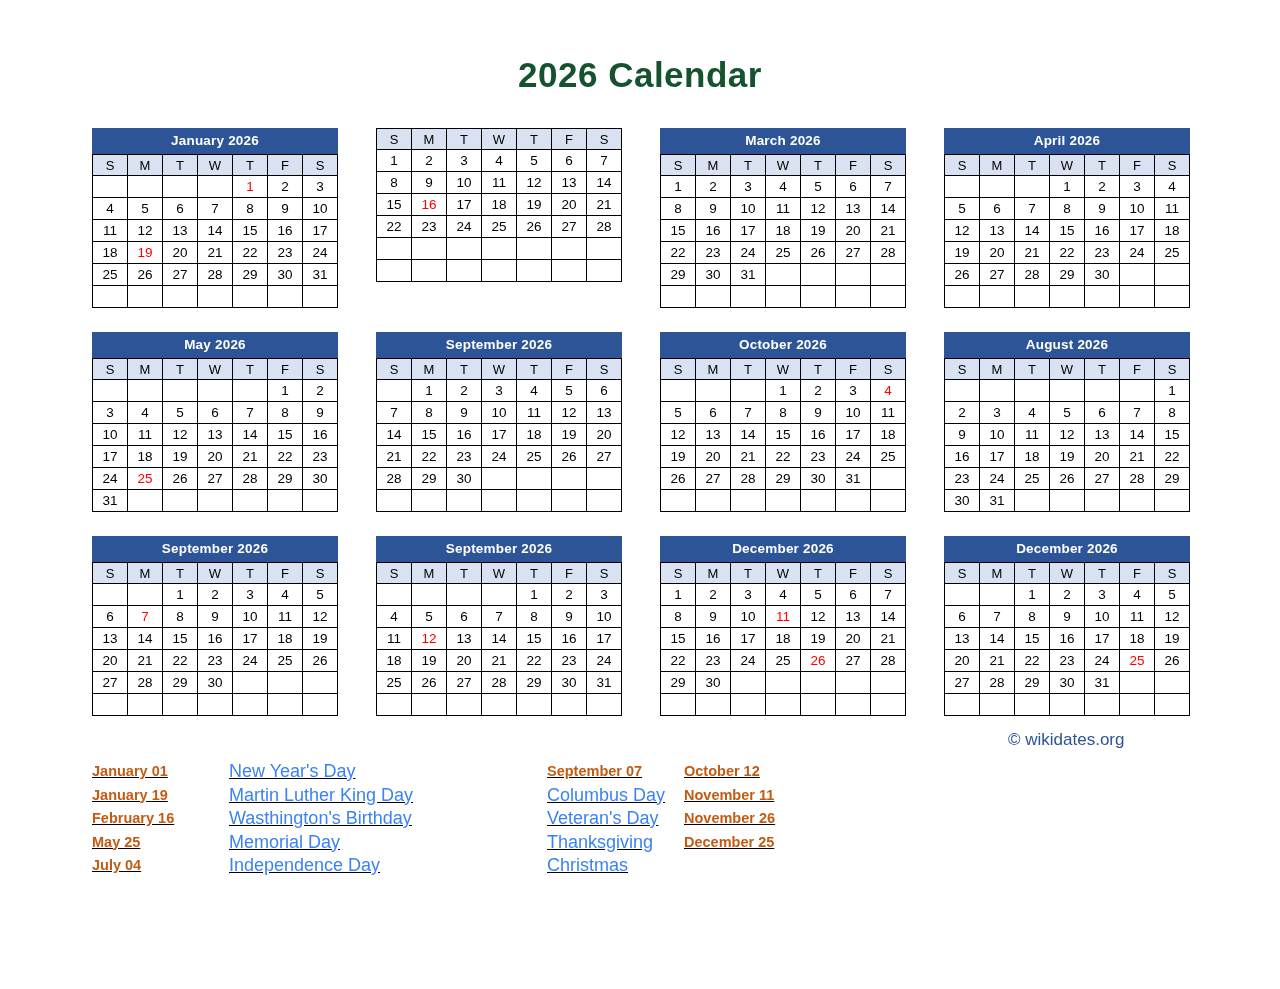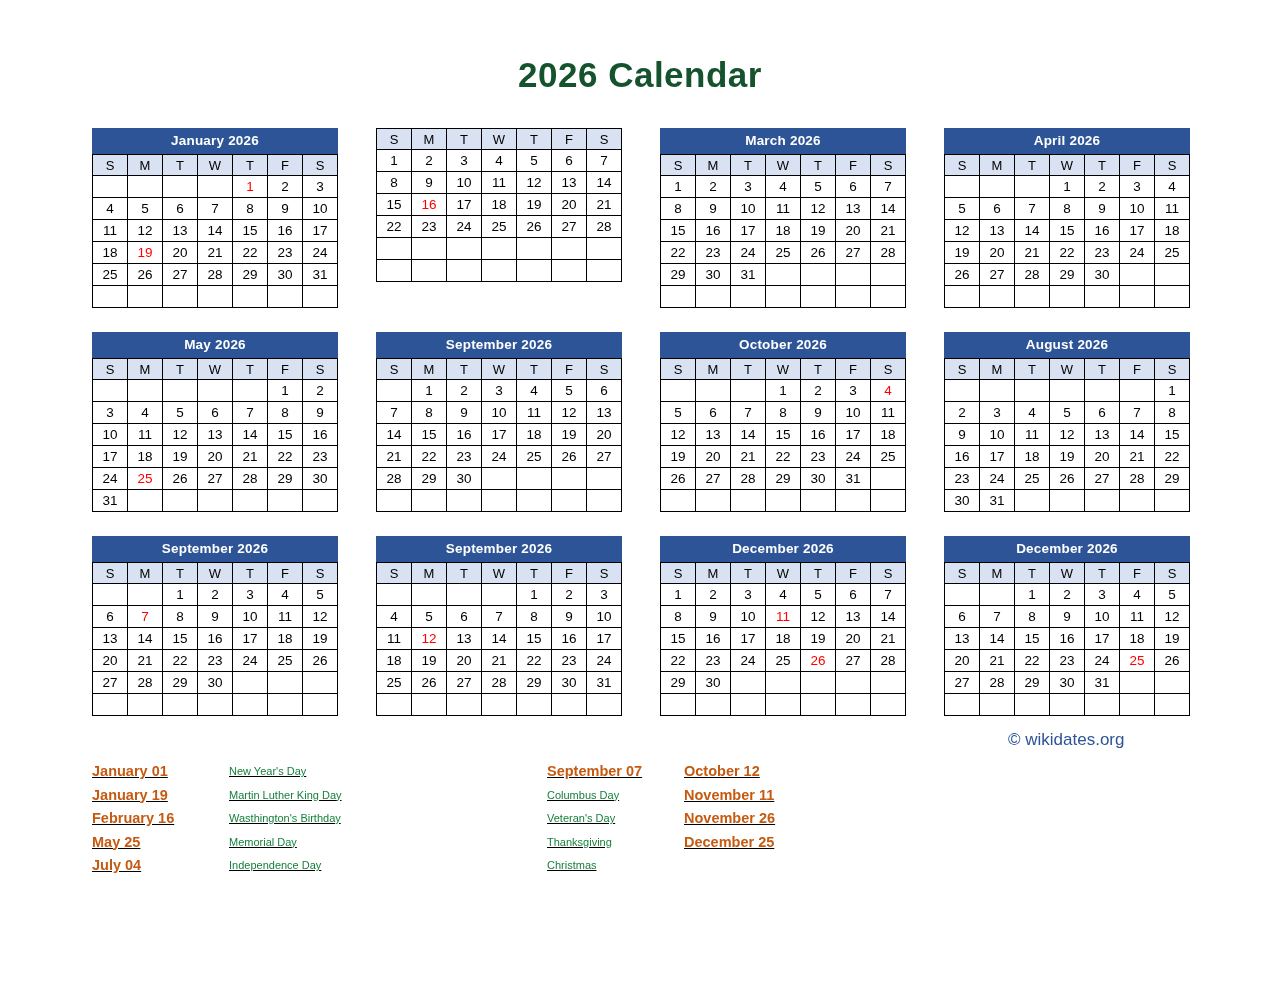--- a/index.html
+++ b/index.html
@@ -98,22 +98,22 @@
     row-gap: 0px;
     align-content: start;
   }
   .holiday-date {
     color: #c55a11;
     font-weight: bold;
     font-size: 14.5px;
     line-height: 23.5px;
   }
   .holiday-name {
-    color: #15803d;
-    font-size: 11px;
+    color: #3b82f6;
+    font-size: 18px;
     line-height: 23.5px;
   }
 </style>
 </head>
 <body>
 
 <h1 class="page-title">2026 Calendar</h1>
 
 <div class="calendar-grid" id="calendar-grid">
     <div class="month">

